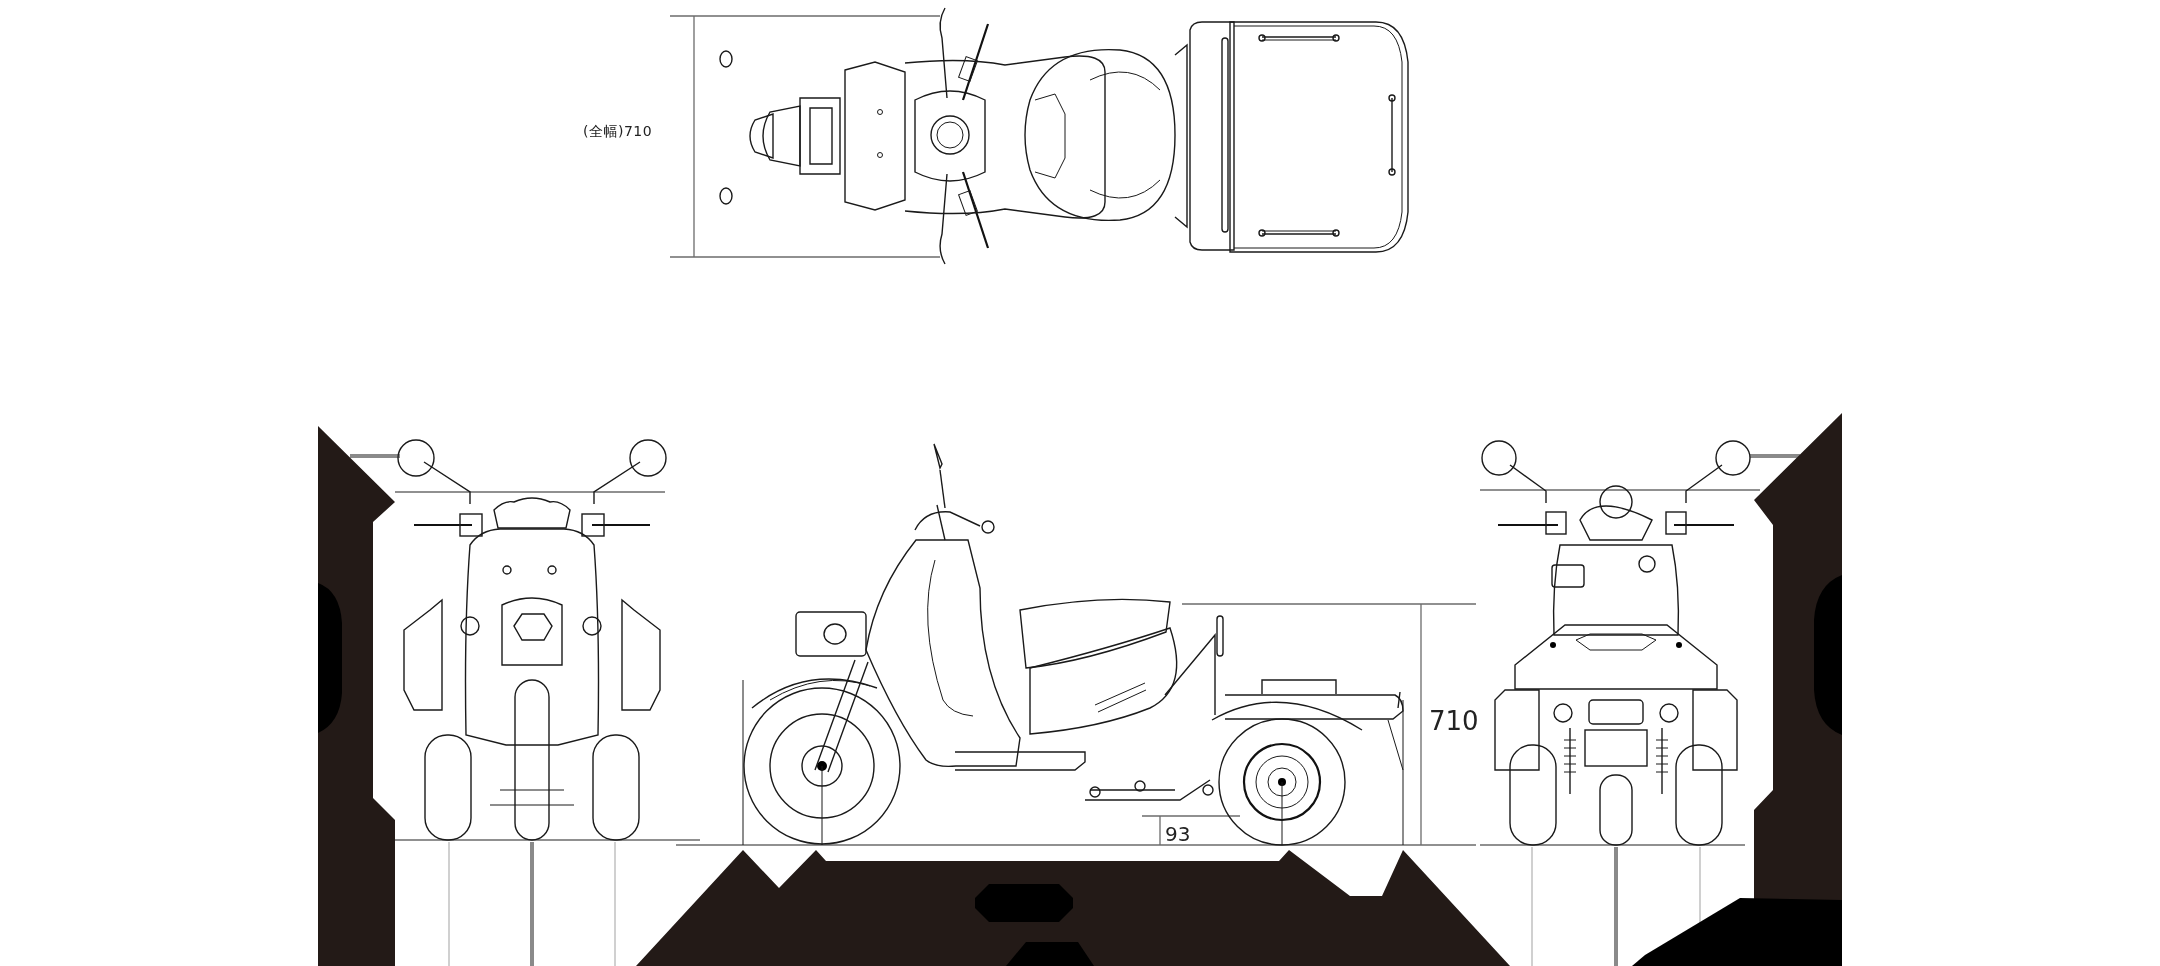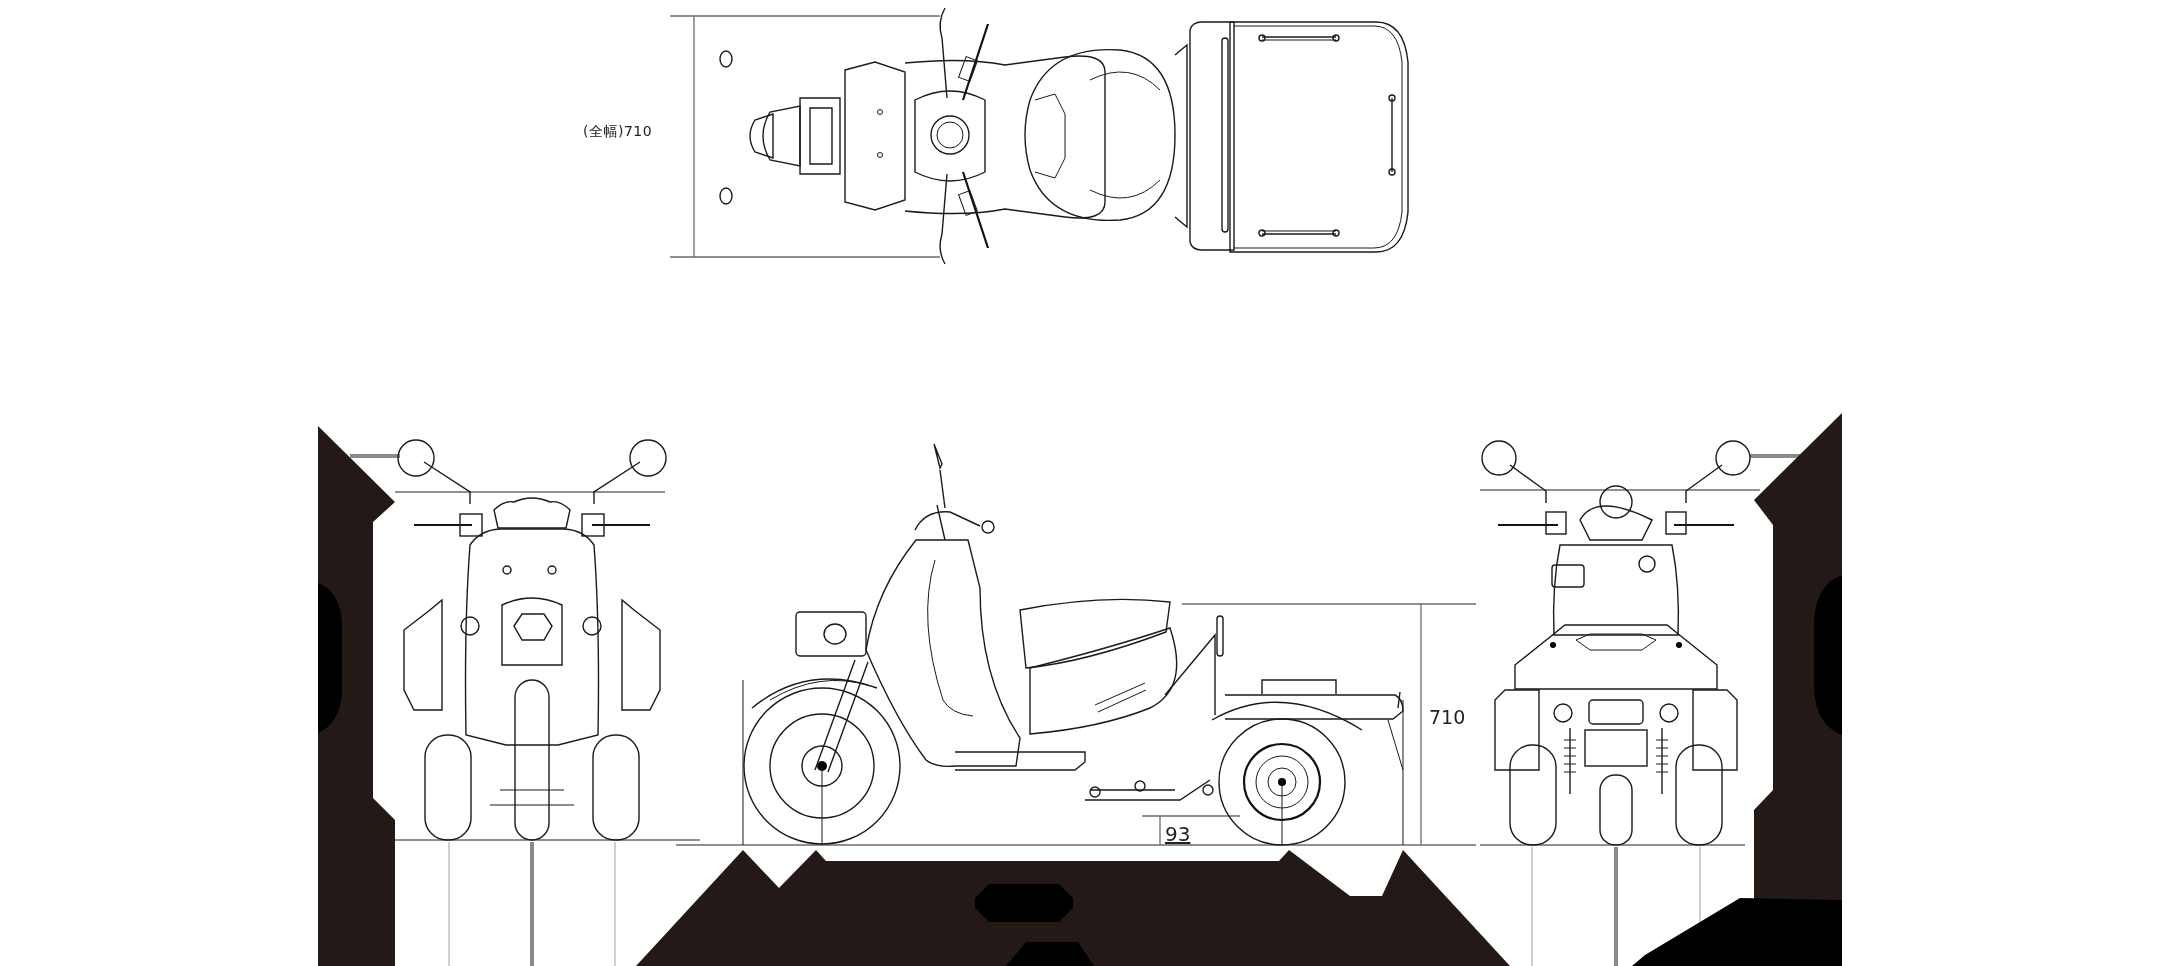--- a/index.html
+++ b/index.html
@@ -1,22 +1,22 @@
 <!DOCTYPE html>
 <html><head>
 <meta charset="utf-8">
 <style>
   html, body { margin:0; padding:0; background:#ffffff; }
   body { width:2160px; height:966px; position:relative; overflow:hidden;
          font-family:"Liberation Sans", "DejaVu Sans", sans-serif; }
   svg { position:absolute; left:0; top:0; }
   .lbl { position:absolute; color:#222; font-family:"DejaVu Sans", "Liberation Sans", sans-serif; white-space:nowrap; }
   .lbl-width { left:583px; top:123px; font-size:14px; letter-spacing:0.5px; }
-  .lbl-height { left:1429px; top:706px; font-size:19px; }
-  .lbl-clear { left:1165px; top:822px; font-size:20px;text-decoration:underline; }
+  .lbl-height { left:1429px; top:706px; font-size:26px; }
+  .lbl-clear { left:1165px; top:822px; font-size:20px; }
   .ln { fill:none; stroke:#1a1a1a; stroke-width:1.4; }
   .ln2 { fill:none; stroke:#1a1a1a; stroke-width:1; }
   .thick { fill:none; stroke:#111; stroke-width:2.2; }
   .dim { stroke:#6b6b6b; stroke-width:1.3; fill:none; }
   .dimlight { stroke:#d0d0d0; stroke-width:2; fill:none; }
   .dimgray { stroke:#8a8a8a; stroke-width:4; fill:none; }
   .blk { fill:#231a17; }
   .ink { fill:#000; }
 </style>
 </head>

